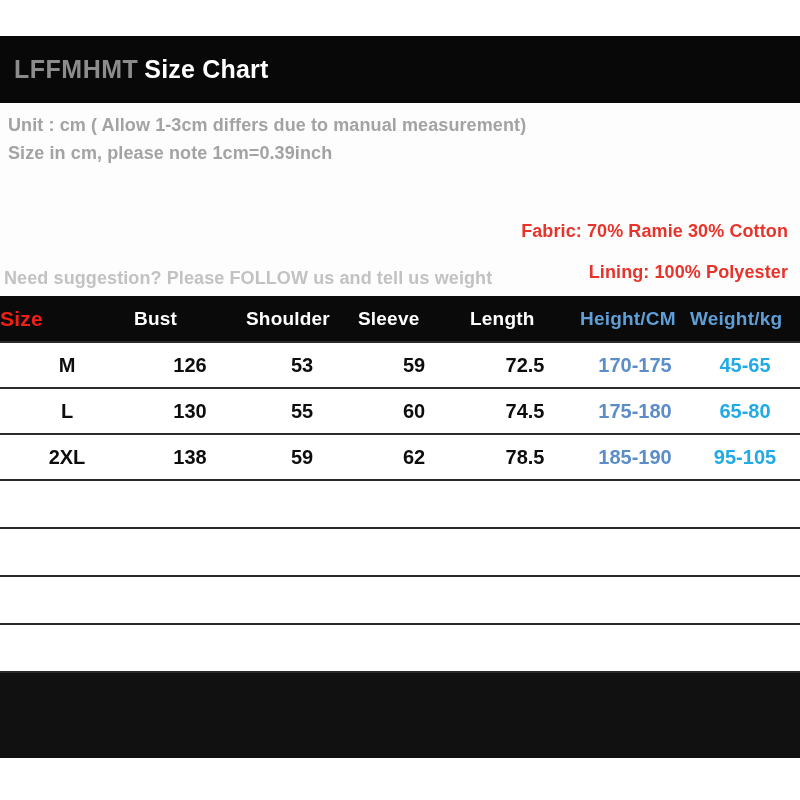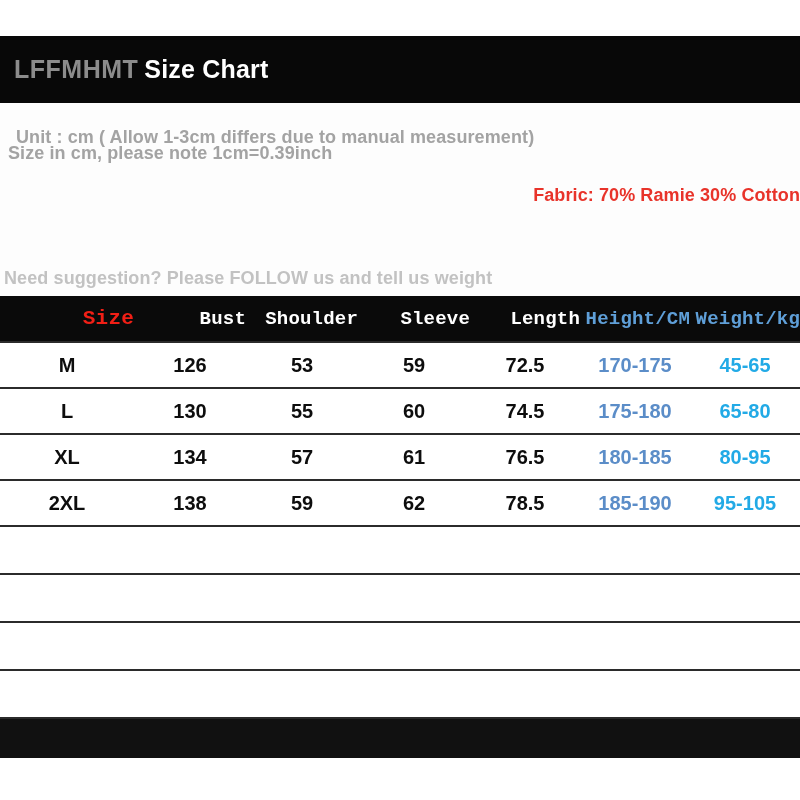--- a/index.html
+++ b/index.html
@@ -61,34 +61,35 @@
     background: #fdfdfd;
   }
   .info-line {
     position: absolute;
     white-space: nowrap;
     font-weight: bold;
     font-size: 18px;
     color: #a3a3a3;
     letter-spacing: 0.1px;
   }
-  .info-line.l1 { left: 8px; top: 24px; margin-left: 8px; }
+  .info-line.l1 { left: 8px; top: 12px; }
   .info-line.l2 { left: 8px; top: 40px; }
   .info-line.l4 {
     left: 4px; top: 165px;
     color: #c2c2c2;
   }
   .info-red {
     position: absolute;
-    right: 0;
+    right: 12px;
     white-space: nowrap;
     font-weight: bold;
     font-size: 18px;
     color: #e8332a;
     letter-spacing: 0.1px;
+    margin-top: 36px;
   }
   .info-red.r1 { top: 82px; }
   .info-red.r2 { top: 123px; }
 
   
   .table-wrap {
     position: absolute;
     left: 0; top: 296px;
     width: 800px; height: 462px;
     background: #111111;
@@ -107,25 +108,24 @@
   table.size-table col.c-weight   { width: 110px; }
 
   table.size-table tr.head-row {
     height: 46px;
     background: #0a0a0a;
   }
   table.size-table tr.head-row th {
     font-size: 19px;
     font-weight: bold;
     color: #ffffff;
-    text-align: right;
+    text-align: left;
     padding: 0;
     border: none;
     letter-spacing: 0.2px;
-    font-family: Liberation Mono, monospace;
   }
   th.th-size { color: #f01f16 !important; font-size: 21px !important; }
   th.th-blue { color: #5f9fd8 !important; }
 
   table.size-table tr.data-row {
     height: 46px;
     background: #ffffff;
     border-top: 2px solid #2b2b2b;
     border-bottom: 2px solid #2b2b2b;
   }
@@ -172,20 +172,21 @@
   <div class="title-band">
     <div class="title-line">
       <span class="brand">LFFMHMT</span><span class="title-main">Size Chart</span>
     </div>
   </div>
 
   <div class="info-panel">
     <div class="info-line l1">Unit : cm ( Allow 1-3cm differs due to manual measurement)</div>
     <div class="info-line l2">Size in cm, please note 1cm=0.39inch</div>
     <div class="info-red r1">Fabric: 70% Ramie 30% Cotton</div>
+    <div class="info-red r2">Lining: 100% Polyester</div>
     <div class="info-line l4">Need suggestion? Please FOLLOW us and tell us weight</div>
   </div>
 
   <div class="table-wrap">
     <table class="size-table">
       <colgroup>
         <col class="c-size">
           <col class="c-bust">
           <col class="c-shoulder">
           <col class="c-sleeve">
@@ -217,29 +218,20 @@
         <tr class="data-row">
           <td class="td-size">L</td>
           <td>130</td>
           <td>55</td>
           <td>60</td>
           <td>74.5</td>
           <td class="td-height">175-180</td>
           <td class="td-weight">65-80</td>
         </tr>
         <tr class="data-row">
-          <td class="td-size">XL</td>
-          <td>134</td>
-          <td>57</td>
-          <td>61</td>
-          <td>76.5</td>
-          <td class="td-height">180-185</td>
-          <td class="td-weight">80-95</td>
-        </tr>
-        <tr class="data-row">
           <td class="td-size">2XL</td>
           <td>138</td>
           <td>59</td>
           <td>62</td>
           <td>78.5</td>
           <td class="td-height">185-190</td>
           <td class="td-weight">95-105</td>
         </tr>
         <tr class="empty-row">
           <td>&nbsp;</td>

